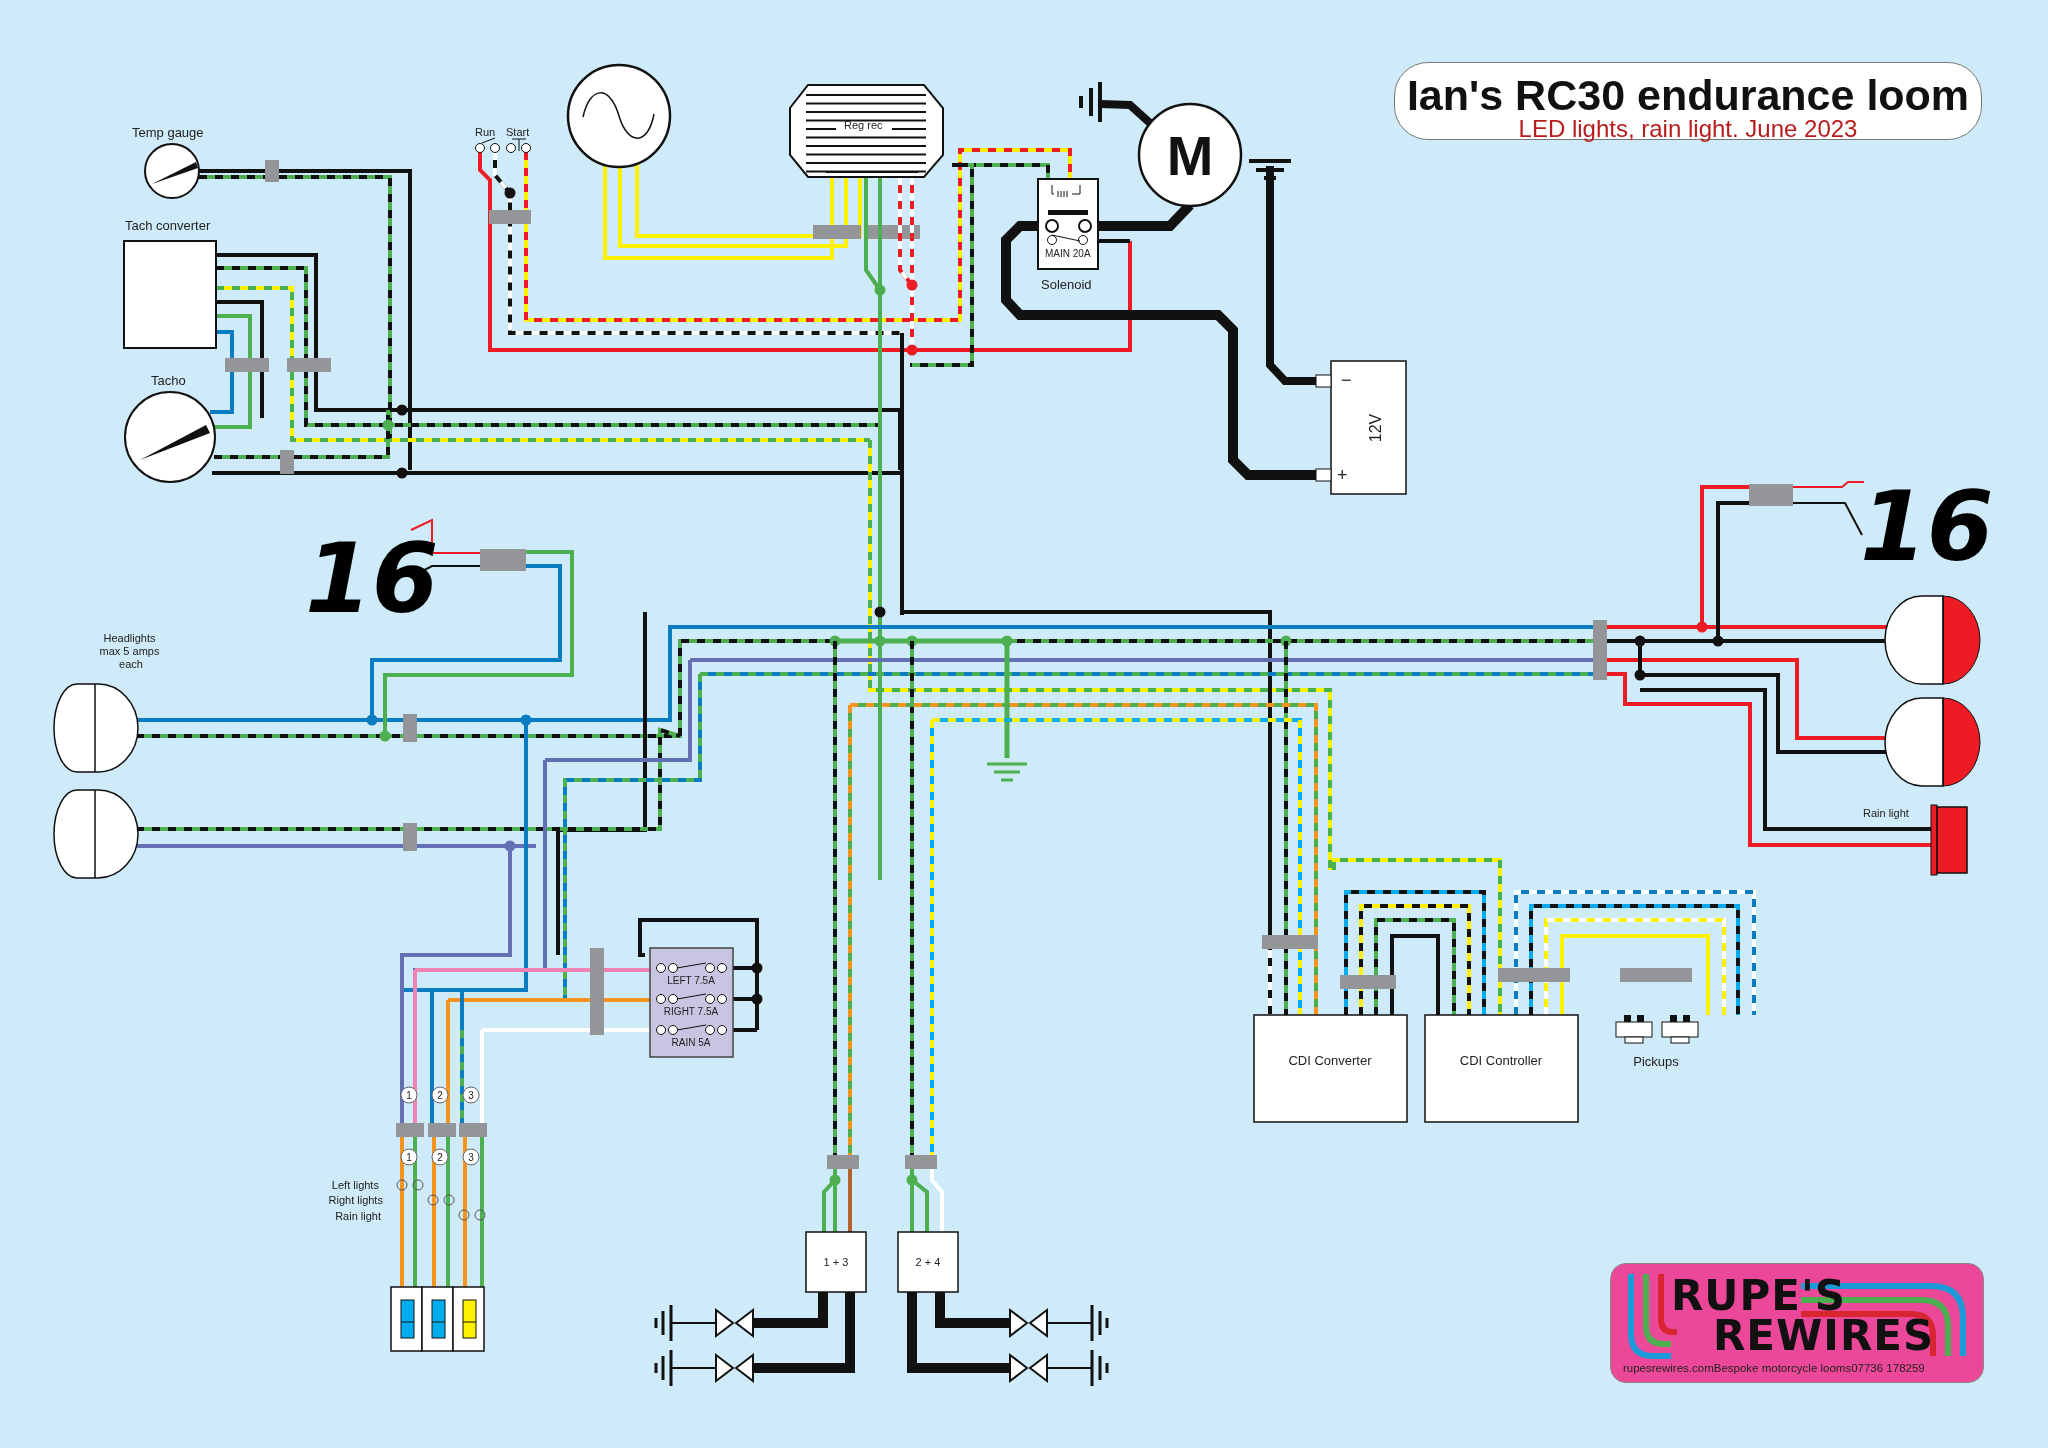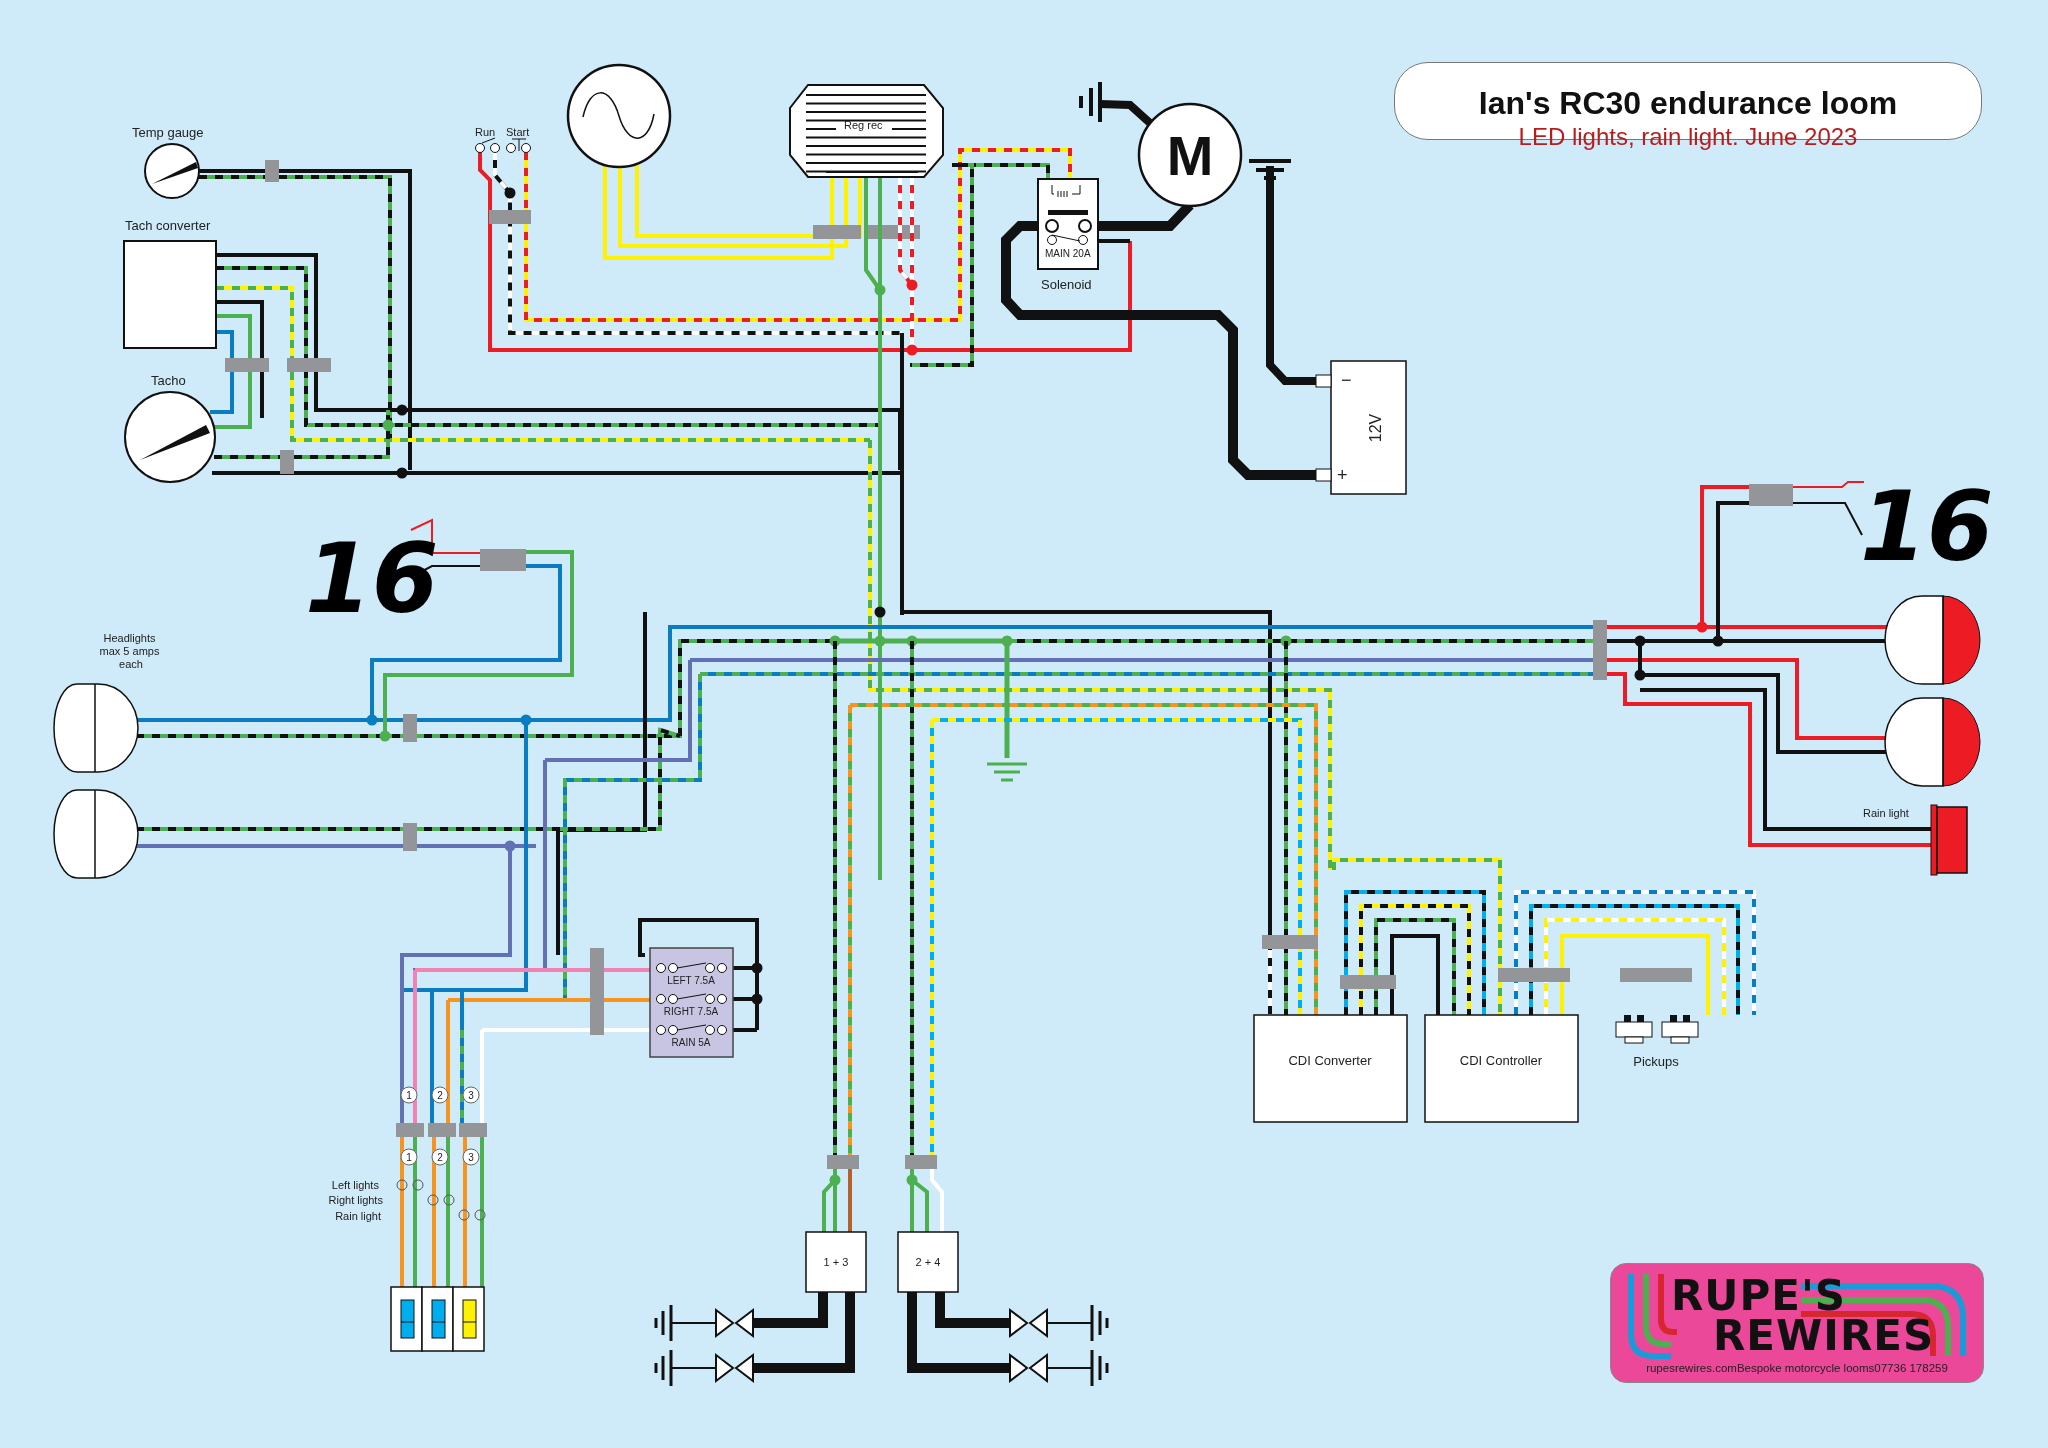--- a/index.html
+++ b/index.html
@@ -1,25 +1,25 @@
 <!DOCTYPE html>
 <html><head>
 <meta charset="utf-8">
 <style>
   html, body { margin:0; padding:0; background:#cfeaf8; }
   body { width:2048px; height:1448px; position:relative; overflow:hidden; font-family:"Liberation Sans", sans-serif; }
   #diagram { position:absolute; left:0; top:0; width:2048px; height:1448px; }
   .lbl { font-family:"Liberation Sans", sans-serif; font-size:13px; fill:#222; }
   .lbl-sm { font-family:"Liberation Sans", sans-serif; font-size:11px; fill:#222; }
   .title-box { position:absolute; left:1394px; top:62px; width:586px; height:76px; background:#fff; border:1.5px solid #777; border-radius:34px; text-align:center; }
-  .title-main { font-size:32px; font-weight:bold; color:#111; margin-top:20px; line-height:40px; }
+  .title-main { font-size:43px; font-weight:bold; color:#111; margin-top:12px; line-height:40px; }
   .title-sub { font-size:24px; color:#b91c1c; line-height:28px; }
   .logo-box { position:absolute; left:1610px; top:1263px; width:372px; height:118px; background:#ec4899; border:1.5px solid #888; border-radius:16px; overflow:hidden; }
   .logo-text { position:absolute; font-family:"DejaVu Sans", sans-serif; font-weight:bold; color:#111; font-size:42px; letter-spacing:1px; line-height:44px; }
-  .logo-foot { position:absolute; left:12px; bottom:8px; right:12px; font-size:11.5px; color:#222; display:flex; justify-content:center; }
+  .logo-foot { position:absolute; left:12px; bottom:8px; right:12px; font-size:11.5px; color:#222; display:flex; justify-content:flex-start; }
   .sixteen { font-family:"DejaVu Sans", sans-serif; font-weight:bold; font-style:italic; font-size:96px; fill:#000; }
 </style>
 </head>
 <body>
 
 <svg id="diagram" viewBox="0 0 2048 1448" xmlns="http://www.w3.org/2000/svg">
   <defs></defs>
   <g id="wires">
       <path d="M199,171 L410,171 L410,470" fill="none" stroke="#111111" stroke-width="4" stroke-linejoin="miter"></path>
       <path d="M199,177 L390,177 L390,440 L396,440" fill="none" stroke="#4cb050" stroke-width="4" stroke-linejoin="miter"></path>

